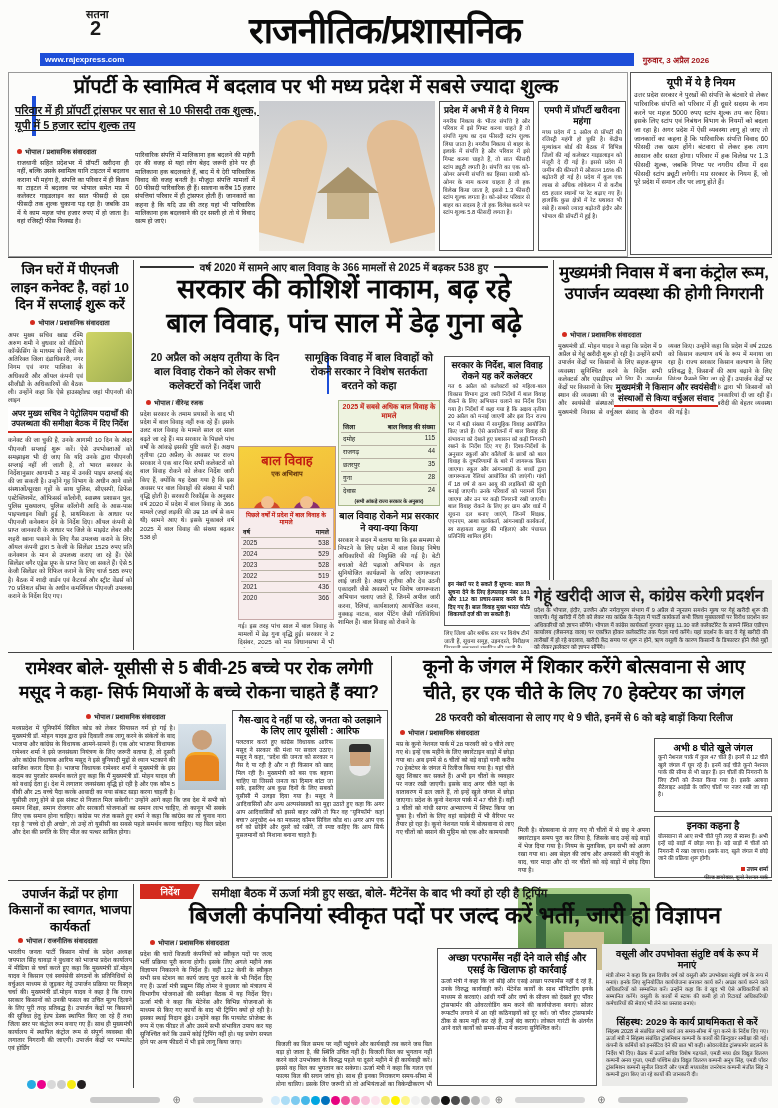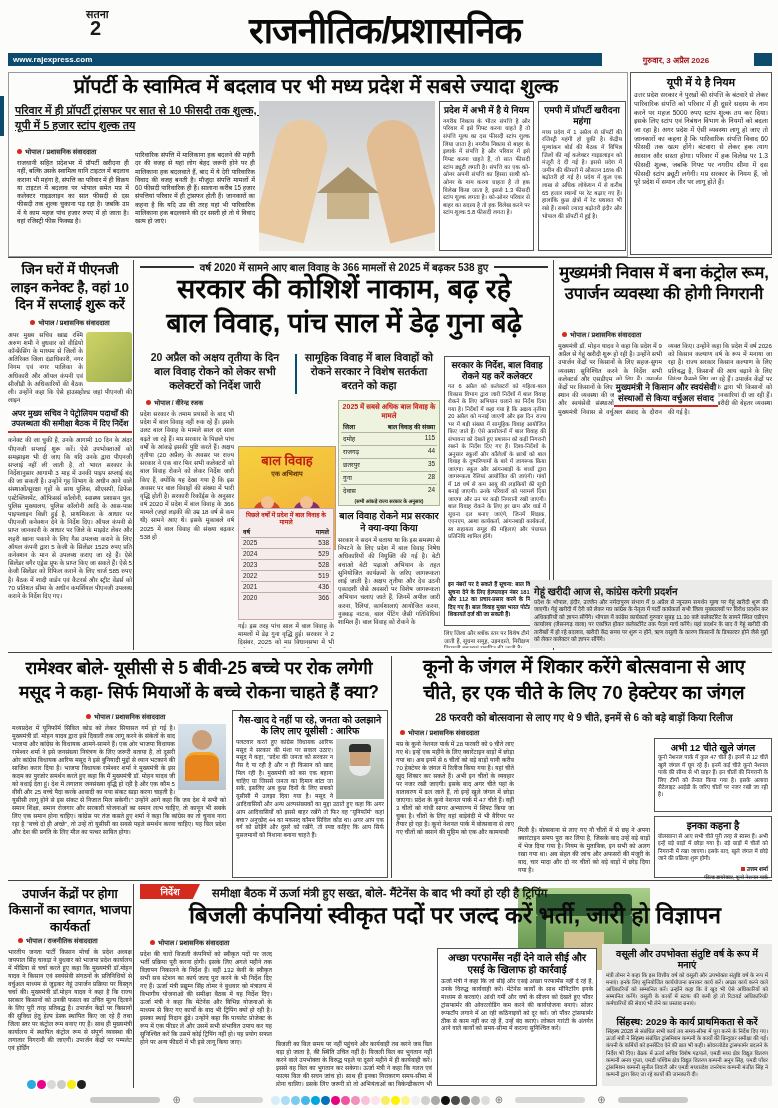--- a/index.html
+++ b/index.html
@@ -4,21 +4,21 @@
 <style>
   html,body{margin:0;padding:0;background:#e8e8e4;}
   #page{position:relative;width:778px;height:1108px;background:#fcfcfa;margin:0 auto;
         font-family:"Liberation Sans",sans-serif;color:#1a1a1a;overflow:hidden;}
   .abs{position:absolute;}
   .just{text-align:justify;line-height:1.32;overflow:hidden;}
   .ctr{text-align:center;}
   .bold{font-weight:bold;}
   .hl{font-weight:800;color:#0b0b0b;line-height:1.15;}
   .rule{background:#444;}
-  .redbar{background:#0c4a6e;}
+  .redbar{background:#1d4ed8;margin-left:32px;}
   .byline{display:flex;align-items:center;gap:3px;font-size:6.5px;font-weight:bold;color:#222;}
   .bdot{width:5px;height:5px;border-radius:50%;background:#d42b1e;display:inline-block;flex:0 0 auto;}
   .box{border:1px solid #555;background:#fff;box-sizing:border-box;padding:3px;}
   .graybox{background:#ebebe9;box-sizing:border-box;padding:4px;}
   .boxtitle{font-weight:800;text-align:center;line-height:1.2;color:#0b0b0b;}
   .trow{display:flex;justify-content:space-between;border-top:1px solid #b9b3a6;padding:1.5px 2px;font-size:6.4px;}
   .trow span:first-child{text-align:left;}
   .thead{display:flex;justify-content:space-between;font-weight:bold;font-size:6.2px;padding:1px 2px;}
   .kicker{display:flex;align-items:center;gap:6px;font-size:10px;font-weight:800;}
   .kline{flex:1;height:1.5px;background:#333;}
@@ -198,21 +198,21 @@
   <div class="abs just" style="left:444px;top:630px;width:106px;height:18px;font-size:5.8px;">लिए जिला और ब्लॉक स्तर पर विशेष टीमें गठित की जाती हैं, सूचना समूह, उड़नदस्ते, निरीक्षण कक्ष और निगरानी इकाइयां स्थापित की जाती हैं।</div>
 
   <div class="abs hl ctr" style="left:558px;top:262px;width:212px;font-size:16.5px;line-height:1.25;">मुख्यमंत्री निवास में बना कंट्रोल रूम, उपार्जन व्यवस्था की होगी निगरानी</div>
   <div class="abs byline" style="left:562px;top:330px;">
     <span class="bdot"></span>
     <span>भोपाल / प्रशासनिक संवाददाता</span>
   </div>
   <div class="abs just" style="left:558px;top:342px;width:214px;height:234px;font-size:6.2px;column-count:2;column-gap:6px;">मुख्यमंत्री डॉ. मोहन यादव ने कहा कि प्रदेश में 9 अप्रैल से गेहूं खरीदी शुरू हो रही है। उन्होंने सभी उपार्जन केंद्रों पर किसानों के लिए सहज-सुगम व्यवस्था सुनिश्चित करने के निर्देश सभी कलेक्टर्स और एसडीएम को दिए हैं। उपार्जन केंद्रों पर किसानों के लिए पेयजल और छायादार स्थान की व्यवस्था की जाए। ये विचार किसान और स्वयंसेवी संस्थाओं के प्रतिनिधियों से मुख्यमंत्री निवास से वर्चुअल संवाद के दौरान व्यक्त किए। उन्होंने कहा कि प्रदेश में वर्ष 2026 को किसान कल्याण वर्ष के रूप में मनाया जा रहा है। राज्य सरकार किसान कल्याण के लिए प्रतिबद्ध है, किसानों की आय बढ़ाने के लिए निरंतर फैसले लिए जा रहे हैं। उपार्जन केंद्रों पर पम्पलेट और होर्डिंग के द्वारा भी किसानों को व्यवस्था के संबंध में जानकारियां दी जा रही हैं। उपार्जन केंद्रों पर गेहूं खरीदी की बेहतर व्यवस्था की गई है।</div>
   <div class="abs inset" style="left:614px;top:380px;width:102px;font-size:8.5px;">मुख्यमंत्री ने किसान और स्वयंसेवी संस्थाओं से किया वर्चुअल संवाद</div>
   <div class="abs graybox" style="left:530px;top:580px;width:242px;height:68px;">
-    <div class="bold" style="font-size:10px;">गेहूं खरीदी आज से, कांग्रेस करेगी प्रदर्शन</div>
+    <div class="bold" style="font-size:16px;">गेहूं खरीदी आज से, कांग्रेस करेगी प्रदर्शन</div>
     <div class="just" style="font-size:5.6px;height:48px;margin-top:1px;">प्रदेश के भोपाल, इंदौर, उज्जैन और नर्मदापुरम संभाग में 9 अप्रैल से न्यूनतम समर्थन मूल्य पर गेहूं खरीदी शुरू की जाएगी। गेहूं खरीदी में देरी को लेकर मप्र कांग्रेस के नेतृत्व में पार्टी कार्यकर्ता सभी जिला मुख्यालयों पर विरोध प्रदर्शन कर अधिकारियों को ज्ञापन सौंपेंगे। भोपाल में कांग्रेस कार्यकर्ता गुरुवार सुबह 11.30 बजे कलेक्टोरेट के सामने स्थित एडीएम कार्यालय (जैसनगढ़ वाला) पर एकत्रित होकर कलेक्टोरेट तक पैदल मार्च करेंगे। यहां प्रदर्शन के बाद वे गेहूं खरीदी की तारीखों में हो रहे बदलाव, खरीदी केंद्र समय पर शुरू न होने, ऋण वसूली के कारण किसानों के डिफाल्टर होने जैसे मुद्दों को लेकर कलेक्टर को ज्ञापन सौंपेंगे।</div>
   </div>
 
   <div class="abs hl ctr" style="left:10px;top:658px;width:378px;font-size:17.5px;">रामेश्वर बोले- यूसीसी से 5 बीवी-25 बच्चे पर रोक लगेगी</div>
   <div class="abs hl ctr" style="left:10px;top:682px;width:378px;font-size:17.5px;">मसूद ने कहा- सिर्फ मियाओं के बच्चे रोकना चाहते हैं क्या?</div>
   <div class="abs byline" style="left:86px;top:712px;">
     <span class="bdot"></span>
     <span>भोपाल / प्रशासनिक संवाददाता</span>
   </div>
   <div class="abs just" style="left:12px;top:724px;width:214px;height:152px;font-size:6.1px;">
@@ -243,21 +243,21 @@
   </div>
   <div class="abs just" style="left:396px;top:740px;width:118px;height:138px;font-size:6.1px;">मप्र के कूनो नेशनल पार्क में 28 फरवरी को 9 चीते लाए गए थे। इन्हें एक महीने के लिए क्वारेंटाइन बाड़ों में छोड़ा गया था। अब इनमें से 6 चीतों को बड़े बाड़ों यानी करीब 70 हेक्टेयर के जंगल में रिलीज किया गया है। यहां चीते खुद शिकार कर सकते हैं। अभी इन चीतों के व्यवहार पर नजर रखी जाएगी। इसके बाद अगर चीते यहां के वातावरण में ढल जाते हैं, तो इन्हें खुले जंगल में छोड़ा जाएगा। प्रदेश के कूनो नेशनल पार्क में 47 चीते हैं। वहीं 3 चीतों को गांधी सागर अभ्यारण्य में शिफ्ट किया जा चुका है। चीतों के लिए वहां बाड़ेबंदी में भी बैरियर पर तैयार हो रहा है। कूनो नेशनल पार्क में बोत्सवाना से लाए गए चीतों को बसाने की मुहिम को एक और कामयाबी</div>
   <div class="abs photo" style="left:518px;top:740px;width:132px;height:82px;background:linear-gradient(180deg,#a9cf8a 0%,#6d9c54 70%,#8a9a6b 100%);">
     <div style="position:absolute;left:18px;top:6px;width:96px;height:22px;background:#2f5c33;border-radius:4px;"></div>
     <div style="position:absolute;left:18px;top:28px;width:10px;height:48px;background:#3c6b40;"></div>
     <div style="position:absolute;left:104px;top:28px;width:10px;height:48px;background:#3c6b40;"></div>
     <div style="position:absolute;left:46px;top:44px;width:40px;height:38px;background:#cdbf90;"></div>
   </div>
   <div class="abs just" style="left:518px;top:826px;width:132px;height:52px;font-size:6.1px;">मिली है। बोत्सवाना से लाए गए नौ चीतों में से छह ने अपना क्वारंटाइन समय पूरा कर लिया है, जिसके बाद उन्हें बड़े बाड़ों में भेज दिया गया है। नियम के मुताबिक, इन सभी को अलग रखा गया था। अब सेहत की जांच और अफसरों की मंजूरी के बाद, चार मादा और दो नर चीतों को बड़े बाड़ों में छोड़ दिया गया है।</div>
   <div class="abs box" style="left:654px;top:738px;width:118px;height:74px;">
-    <div class="boxtitle" style="font-size:9.5px;">अभी 12 चीते खुले जंगल</div>
+    <div class="boxtitle" style="font-size:9.5px;">अभी 8 चीते खुले जंगल</div>
     <div class="just" style="font-size:5.6px;height:52px;margin-top:1px;">कूनो नेशनल पार्क में कुल 47 चीते हैं। इनमें से 12 चीते खुले जंगल में घूम रहे हैं। इनमें कई चीते कूनो नेशनल पार्क की सीमा से भी बाहर हैं। इन चीतों की निगरानी के लिए टीमों को तैनात किया गया है। इसके अलावा सैटेलाइट आईडी के जरिए चीतों पर नजर रखी जा रही है।</div>
   </div>
   <div class="abs box" style="left:654px;top:816px;width:118px;height:62px;">
     <div class="boxtitle" style="font-size:10px;">इनका कहना है</div>
     <div class="just" style="font-size:5.5px;height:32px;margin-top:1px;">बोत्सवाना से आए सभी चीते पूरी तरह से स्वस्थ हैं। अभी इन्हें बड़े बाड़ों में छोड़ा गया है। बड़े बाड़ों में चीतों को निगरानी में रखा जाएगा। इसके बाद, खुले जंगल में छोड़े जाने की प्रक्रिया शुरू होगी।</div>
     <div style="text-align:right;font-size:5.8px;font-weight:bold;">
       <span style="display:inline-block;width:4px;height:4px;background:#d42b1e;"></span>
       <span>उत्तम शर्मा</span>
     </div>
     <div style="text-align:right;font-size:5.2px;">फील्ड डायरेक्टर, कूनो नेशनल पार्क</div>

